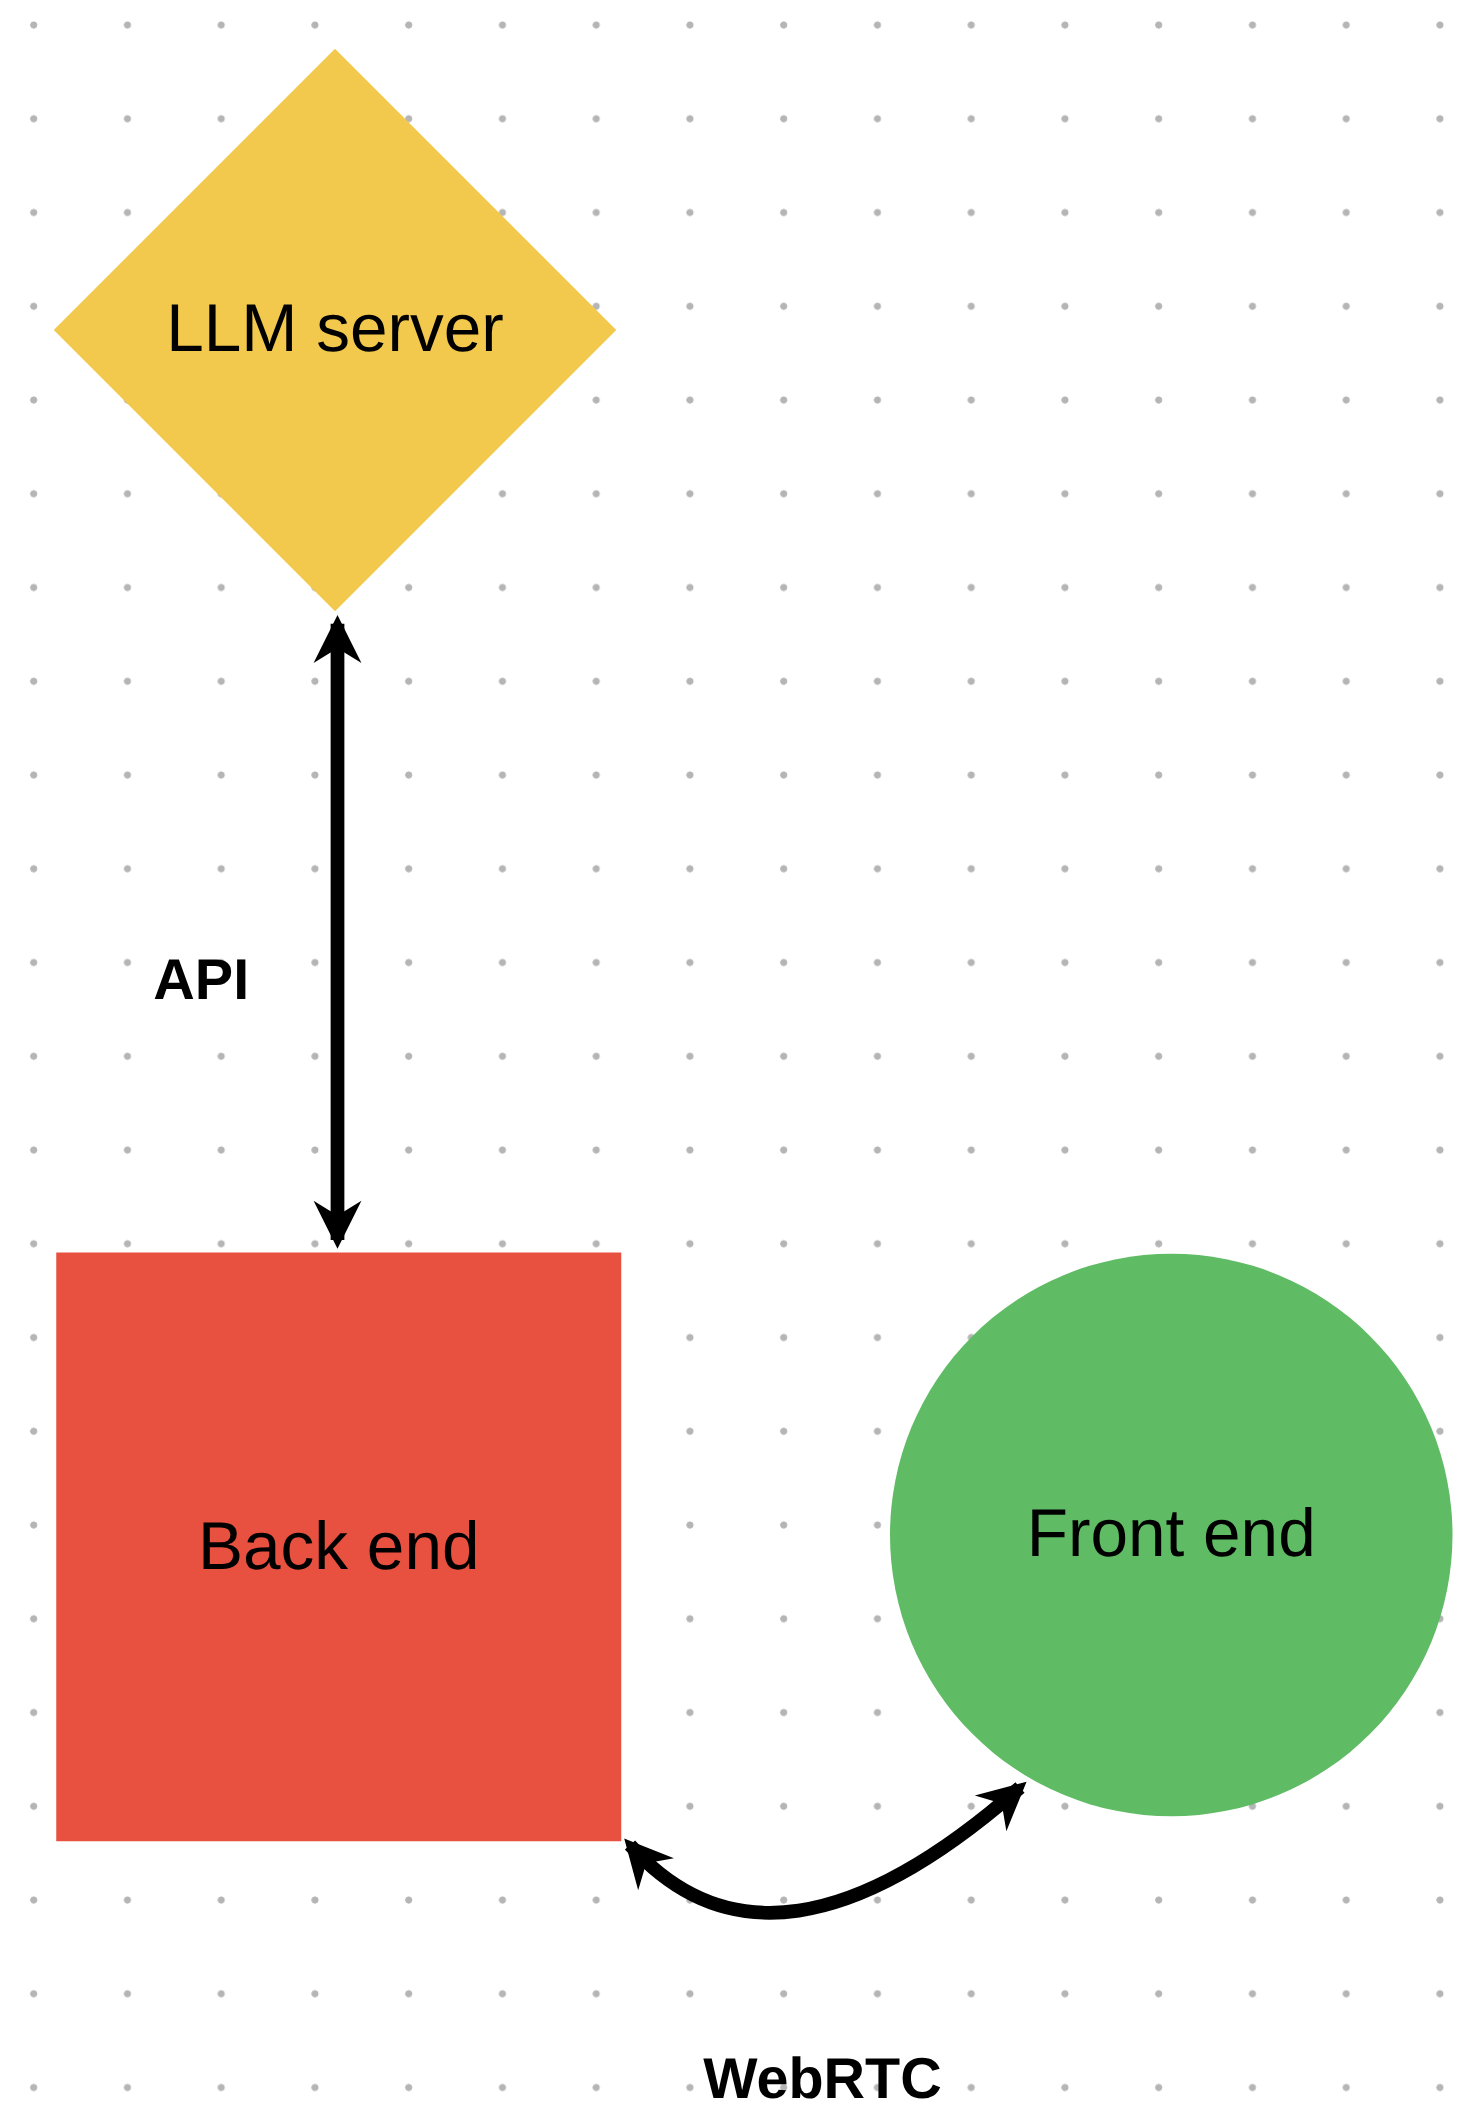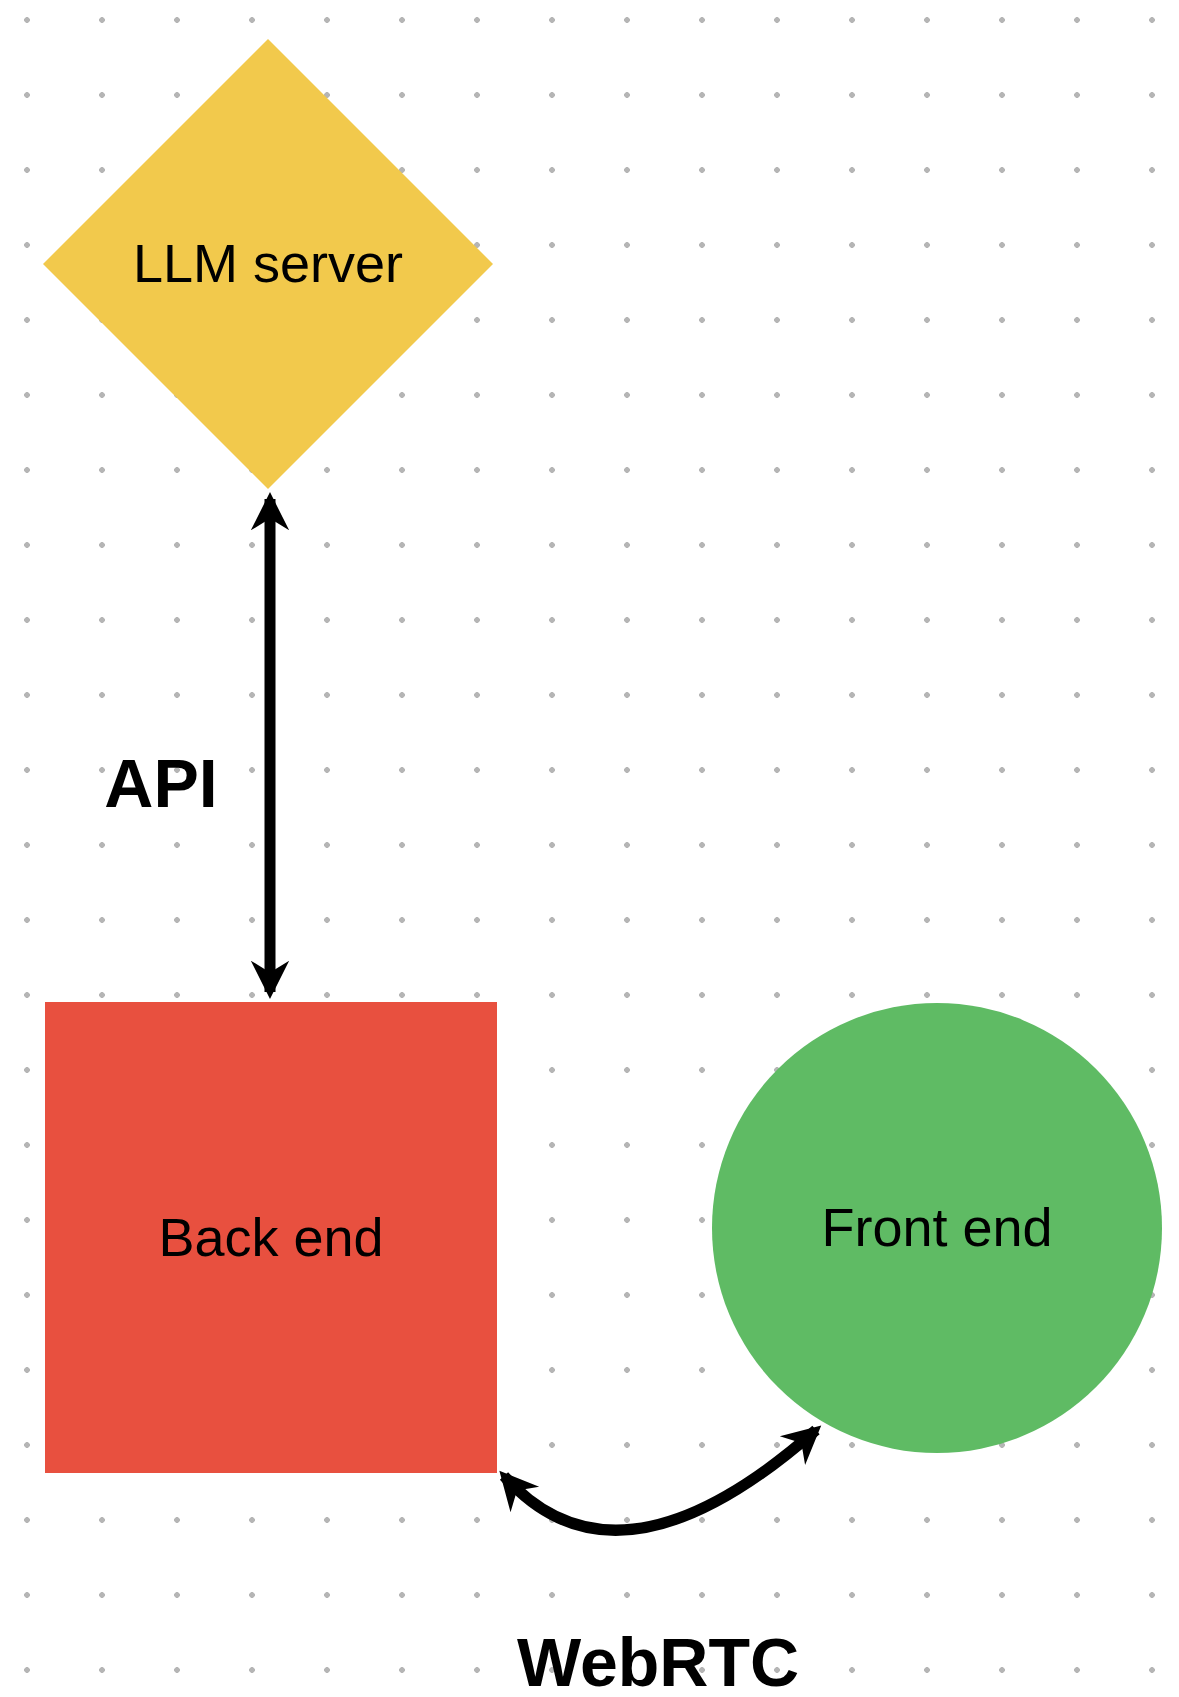--- a/index.html
+++ b/index.html
@@ -64,21 +64,21 @@
     width: 1179px;
     height: 1697px;
     pointer-events: none;
   }
   .arrows .connector {
     pointer-events: stroke;
   }
   .edge-label {
     position: absolute;
     transform: translate(-50%, -50%);
-    font-size: 68px;
+    font-size: 46px;
     font-weight: 700;
     line-height: 1;
     white-space: nowrap;
     color: #000000;
   }
   .edge-label.api   { left: 161px; top: 783px; }
   .edge-label.webrtc{ left: 658px; top: 1662px; }
 </style>
 </head>
 <body>

